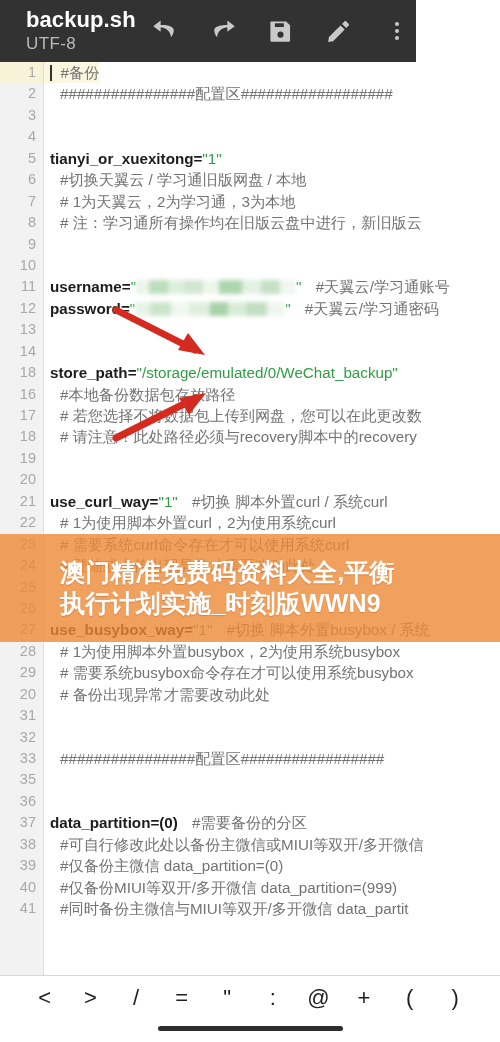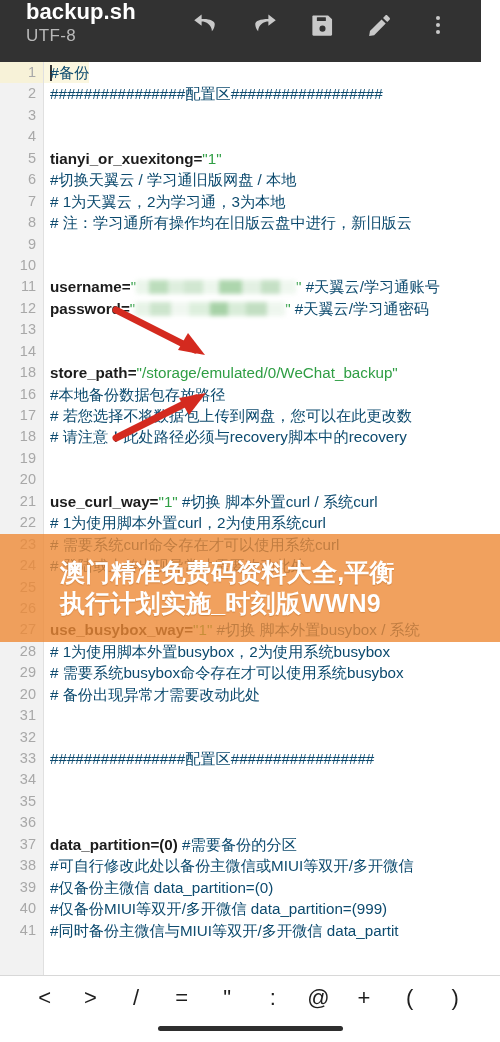--- a/index.html
+++ b/index.html
@@ -5,22 +5,22 @@
   * { margin:0; padding:0; box-sizing:border-box; }
   html,body { width:500px; height:1042px; overflow:hidden; }
   body {
     font-family:"Liberation Sans","DejaVu Sans",sans-serif;
     background:#ffffff;
     position:relative;
   }
 
   
   .header{
-    height:62px; background:#323232; width:481px;
-    display:flex; align-items:flex-start; padding:0 14px 0 26px;
+    height:62px; background:#323232; width:416px;
+    display:flex; align-items:center; padding:0 14px 0 26px;
     position:relative;
   }
   .title-block{ display:flex; flex-direction:column; justify-content:center; }
   .file-title{ color:#ffffff; font-size:22px; font-weight:bold; letter-spacing:.1px; line-height:1.05; }
   .file-enc{ color:#b9b9b9; font-size:17px; margin-top:3px; letter-spacing:.4px; }
   .hdr-actions{ margin-left:auto; display:flex; align-items:center; gap:0; }
   .hdr-btn{
     width:58px; height:50px; display:flex; align-items:center; justify-content:center;
     cursor:pointer;
   }
@@ -51,21 +51,21 @@
     font-family:"Liberation Sans","DejaVu Sans",sans-serif;
     border-right:1px solid #e0e0e0; height:21.45px;
   }
   .code-cell{
     padding-left:6px; font-size:15.2px; color:#3c3c3c;
     font-family:"Liberation Sans","DejaVu Sans",sans-serif;
     height:21.45px; overflow:visible; position:relative;
   }
   .tok-var{ color:#1c1c1c; font-weight:600;margin-top:19px; }
   .tok-str{ color:#2f9e44; }
-  .tok-cm{ color:#0c4a6e; }
+  .tok-cm{ color:#737373;padding-left:10px; }
   .caret{
     display:inline-block; width:1.5px; height:16px; background:#333;
     vertical-align:-3px; margin-right:-1px;
   }
 
   
   .redact{
     display:inline-block; height:14px; width:160px; vertical-align:-2px;
     border-radius:1px; filter:blur(2.2px);
     background:
@@ -305,24 +305,20 @@
         <div class="ln-cell">31</div>
         <div class="code-cell"></div>
       </div>
       <div class="row">
         <div class="ln-cell">32</div>
         <div class="code-cell"></div>
       </div>
       <div class="row">
         <div class="ln-cell">33</div>
         <div class="code-cell"><span class="tok-cm">################配置区#################</span></div>
-      </div>
-      <div class="row">
-        <div class="ln-cell">34</div>
-        <div class="code-cell"></div>
       </div>
       <div class="row">
         <div class="ln-cell">35</div>
         <div class="code-cell"></div>
       </div>
       <div class="row">
         <div class="ln-cell">36</div>
         <div class="code-cell"></div>
       </div>
       <div class="row">

